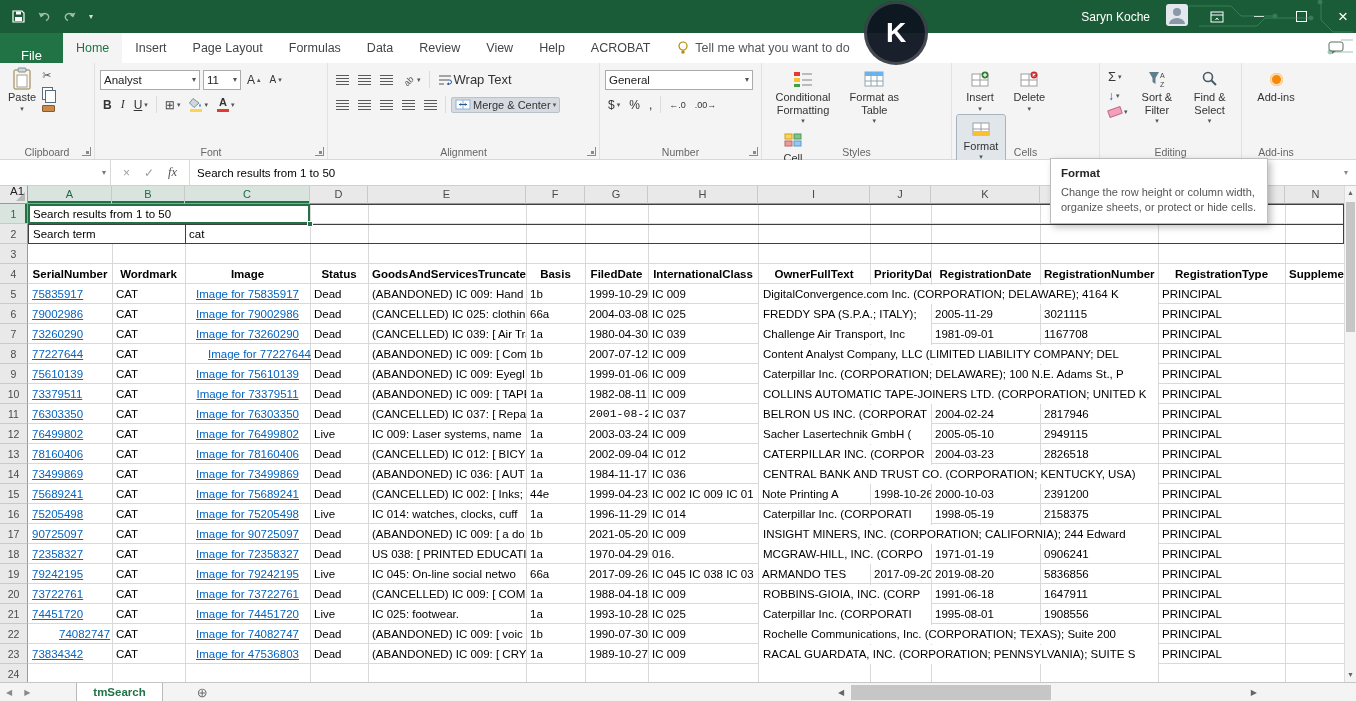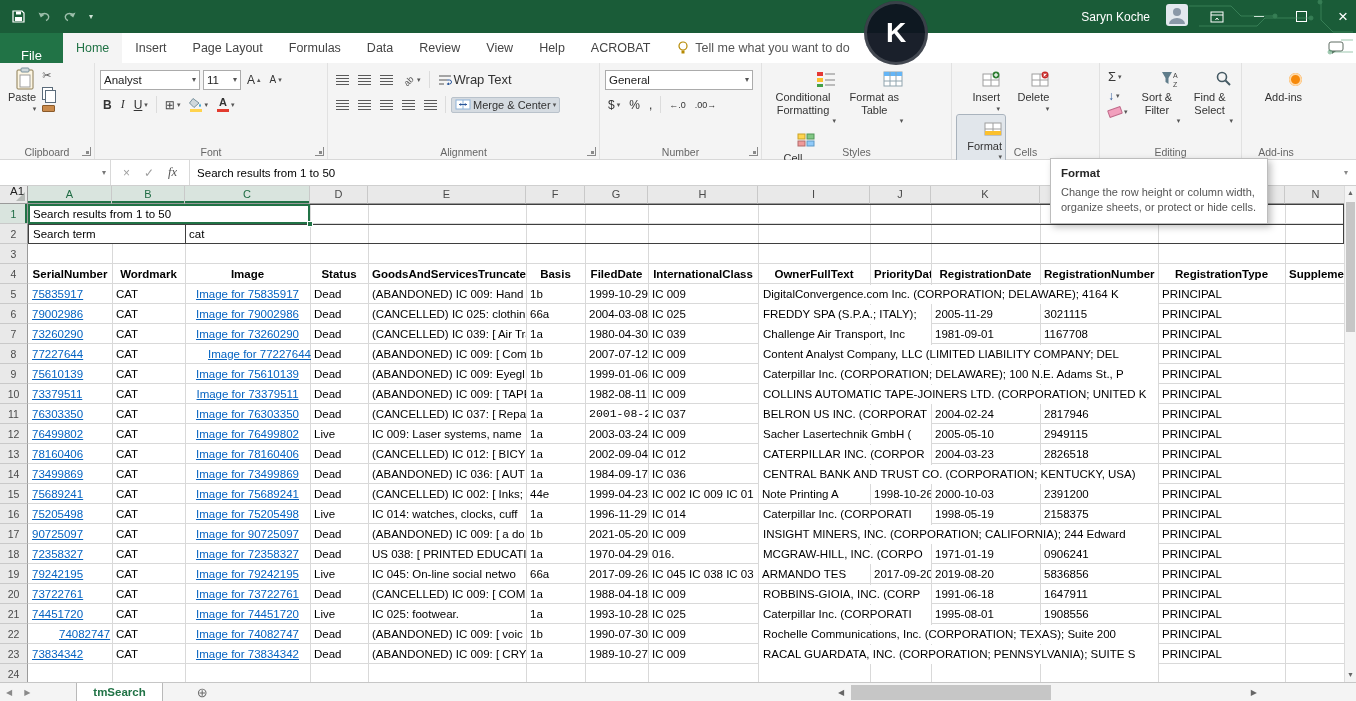--- a/index.html
+++ b/index.html
@@ -35,21 +35,21 @@
   .launcher::before{content:"";position:absolute;right:1px;bottom:1px;width:3px;height:3px;background:#8a8a8a;}
   .rrow{display:flex;align-items:center;gap:3px;height:23px;margin-top:2px;}
   .combo{background:#fff;border:1px solid #ababab;height:20px;display:flex;align-items:center;
          padding:0 3px;font-size:11.5px;box-sizing:border-box;}
   .combo span:first-child{flex:1;overflow:hidden;white-space:nowrap;}
   .combo .dd{font-size:8px;color:#555;}
   .smbtn{display:inline-flex;align-items:center;gap:2px;padding:1px 3px;font-size:12px;color:#333;border-radius:2px;}
   .smbtn .dd{font-size:7px;color:#555;}
   .tinyup{font-size:7px;color:#555;vertical-align:top;}
   .vsep{width:1px;height:17px;background:#dcdcdc;margin:0 2px;flex:none;}
-  .bigbtn{display:inline-flex;flex-direction:column;align-items:flex-end;gap:1px;padding:2px 3px;
+  .bigbtn{display:inline-flex;flex-direction:column;align-items:center;gap:1px;padding:2px 3px;
           font-size:11px;line-height:1.15;color:#333;text-align:center;vertical-align:top;border-radius:2px;}
   .bigbtn .bico{height:22px;display:flex;align-items:center;}
   .bigbtn .dd{font-size:7px;color:#555;}
   .minicol{display:flex;flex-direction:column;justify-content:flex-start;gap:3px;padding-top:2px;}
   .active-toggle{background:#d5dbe1;border:1px solid #b9c2cb;}
   .hl{background:#e1e6eb;outline:1px solid #a9b3bd;}
   .ic-lines{display:inline-block;width:13px;height:10px;
             background:repeating-linear-gradient(to bottom,#5a5a5a 0 1px,transparent 1px 3px);}
   .i-copy{display:inline-block;width:9px;height:11px;border:1px solid #5a6b7a;background:#fff;position:relative;}
   .i-copy::after{content:"";position:absolute;left:2px;top:2px;width:9px;height:11px;border:1px solid #5a6b7a;background:#fff;}
@@ -708,21 +708,21 @@
       <div class="cell bg" style="left: 759px; top: 259px; width: 172px;">CATERPILLAR INC. (CORPOR</div>
       <div class="cell" style="left: 931px; top: 258px; width: 109px;">2004-03-23</div>
       <div class="cell" style="left: 1040px; top: 258px; width: 118px;">2826518</div>
       <div class="cell" style="left: 1158px; top: 258px; width: 127px;">PRINCIPAL</div>
       <div class="cell link" style="left: 28px; top: 278px; width: 84px;">73499869</div>
       <div class="cell" style="left: 112px; top: 278px; width: 73px;">CAT</div>
       <div class="cell c link" style="left: 185px; top: 278px; width: 125px;">Image for 73499869</div>
       <div class="cell" style="left: 310px; top: 278px; width: 58px;">Dead</div>
       <div class="cell" style="left: 368px; top: 278px; width: 158px;">(ABANDONED) IC 036: [ AUT</div>
       <div class="cell" style="left: 526px; top: 278px; width: 59px;">1a</div>
-      <div class="cell" style="left: 585px; top: 278px; width: 63px;">1984-09-17</div>
+      <div class="cell" style="left: 585px; top: 278px; width: 63px;">1984-11-17</div>
       <div class="cell" style="left: 648px; top: 278px; width: 110px;">IC 036</div>
       <div class="cell bg" style="left: 759px; top: 279px; width: 399px;">CENTRAL BANK AND TRUST CO. (CORPORATION; KENTUCKY, USA)</div>
       <div class="cell" style="left: 1158px; top: 278px; width: 127px;">PRINCIPAL</div>
       <div class="cell link" style="left: 28px; top: 298px; width: 84px;">75689241</div>
       <div class="cell" style="left: 112px; top: 298px; width: 73px;">CAT</div>
       <div class="cell c link" style="left: 185px; top: 298px; width: 125px;">Image for 75689241</div>
       <div class="cell" style="left: 310px; top: 298px; width: 58px;">Dead</div>
       <div class="cell" style="left: 368px; top: 298px; width: 158px;">(CANCELLED) IC 002: [ Inks; c</div>
       <div class="cell" style="left: 526px; top: 298px; width: 59px;">44e</div>
       <div class="cell" style="left: 585px; top: 298px; width: 63px;">1999-04-23</div>
@@ -808,21 +808,21 @@
       <div class="cell c link" style="left: 185px; top: 438px; width: 125px;">Image for 74082747</div>
       <div class="cell" style="left: 310px; top: 438px; width: 58px;">Dead</div>
       <div class="cell" style="left: 368px; top: 438px; width: 158px;">(ABANDONED) IC 009: [ voic</div>
       <div class="cell" style="left: 526px; top: 438px; width: 59px;">1b</div>
       <div class="cell" style="left: 585px; top: 438px; width: 63px;">1990-07-30</div>
       <div class="cell" style="left: 648px; top: 438px; width: 110px;">IC 009</div>
       <div class="cell bg" style="left: 759px; top: 439px; width: 399px;">Rochelle Communications, Inc. (CORPORATION; TEXAS); Suite 200</div>
       <div class="cell" style="left: 1158px; top: 438px; width: 127px;">PRINCIPAL</div>
       <div class="cell link" style="left: 28px; top: 458px; width: 84px;">73834342</div>
       <div class="cell" style="left: 112px; top: 458px; width: 73px;">CAT</div>
-      <div class="cell c link" style="left: 185px; top: 458px; width: 125px;">Image for 73834342</div>
+      <div class="cell c link" style="left: 185px; top: 458px; width: 125px;">Image for 47536803</div>
       <div class="cell" style="left: 310px; top: 458px; width: 58px;">Dead</div>
       <div class="cell" style="left: 368px; top: 458px; width: 158px;">(ABANDONED) IC 009: [ CRYP</div>
       <div class="cell" style="left: 526px; top: 458px; width: 59px;">1a</div>
       <div class="cell" style="left: 585px; top: 458px; width: 63px;">1989-10-27</div>
       <div class="cell" style="left: 648px; top: 458px; width: 110px;">IC 009</div>
       <div class="cell bg" style="left: 759px; top: 459px; width: 399px;">RACAL GUARDATA, INC. (CORPORATION; PENNSYLVANIA); SUITE S</div>
       <div class="cell" style="left: 1158px; top: 458px; width: 127px;">PRINCIPAL</div>
       <div class="blackbox" style="left: 28px; top: 18px; width: 1316px; height: 40px;"></div>
       <div class="blackline" style="left: 28px; top: 38px; width: 1316px; height: 1px;"></div>
       <div class="blackline" style="left: 185px; top: 38px; width: 1px; height: 20px;"></div>

